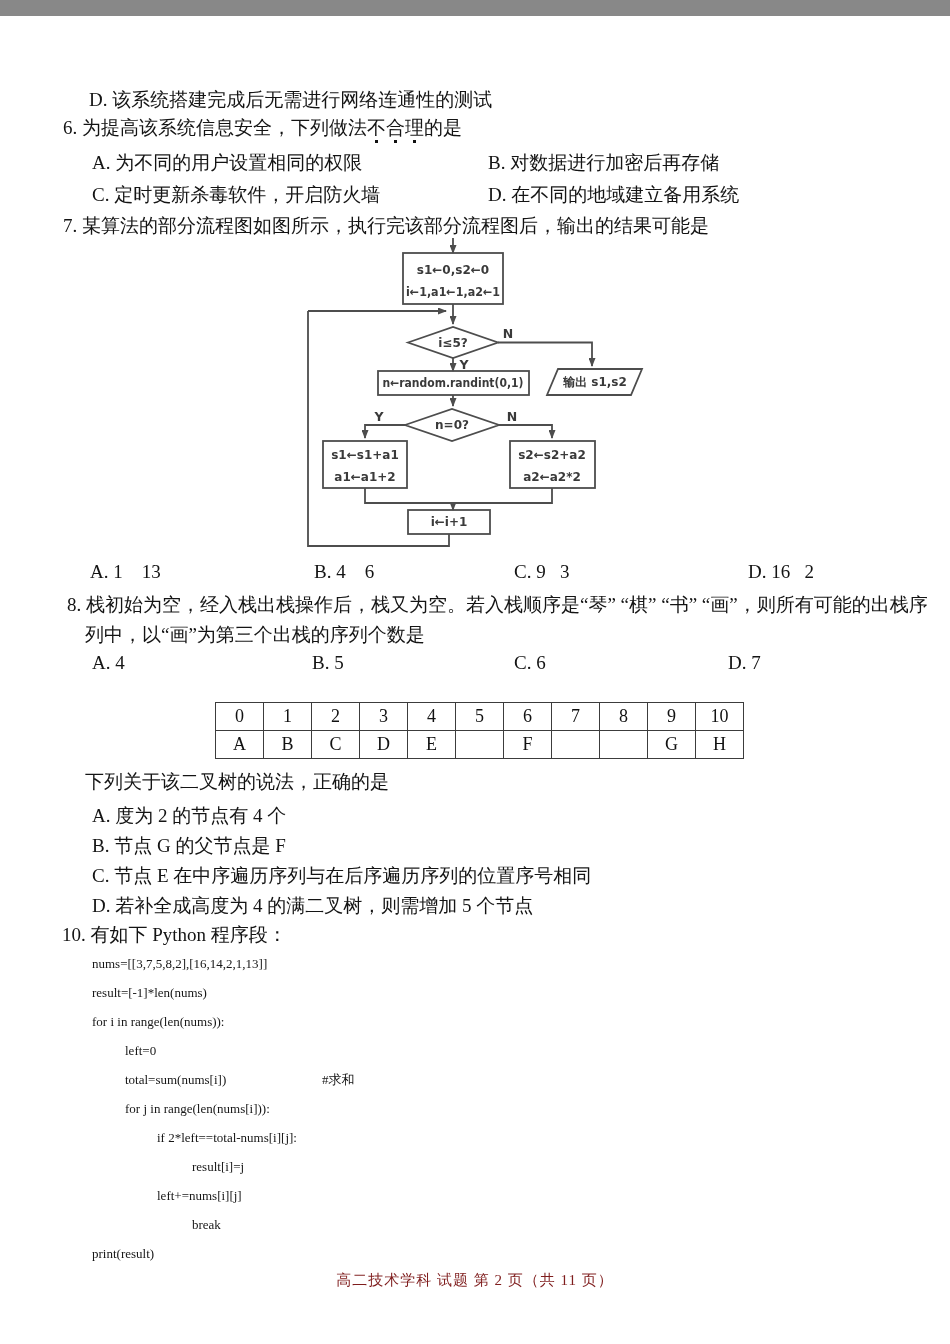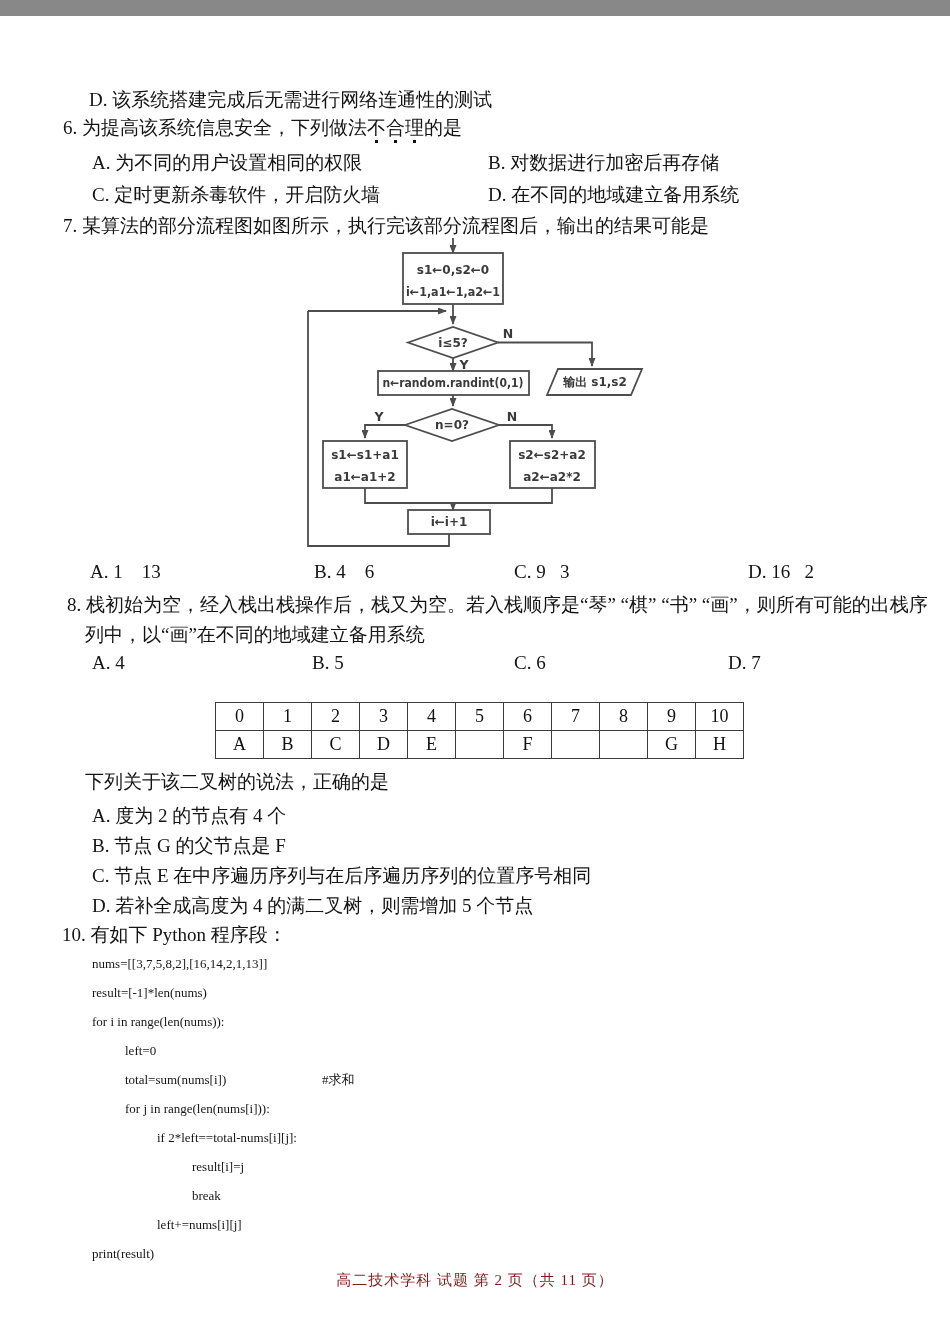--- a/index.html
+++ b/index.html
@@ -114,21 +114,21 @@
     <text x="257" y="243">a2←a2*2</text>
     <text x="154" y="288">i←i+1</text>
   </svg>
 
   <div class="abs" style="left:90px;top:545px">A. 1    13</div>
   <div class="abs" style="left:314px;top:545px">B. 4    6</div>
   <div class="abs" style="left:514px;top:545px">C. 9   3</div>
   <div class="abs" style="left:748px;top:545px">D. 16   2</div>
 
   <div class="abs" style="left:67px;top:576px">8. 栈初始为空，经入栈出栈操作后，栈又为空。若入栈顺序是“琴” “棋” “书” “画”，则所有可能的出栈序</div>
-  <div class="abs" style="left:85px;top:606px">列中，以“画”在不同的地域建立备用系统</div>
+  <div class="abs" style="left:85px;top:606px">列中，以“画”为第三个出栈的序列个数是</div>
   <div class="abs" style="left:92px;top:636px">A. 4</div>
   <div class="abs" style="left:312px;top:636px">B. 5</div>
   <div class="abs" style="left:514px;top:636px">C. 6</div>
   <div class="abs" style="left:728px;top:636px">D. 7</div>
 
 
   <table class="arr">
     <tbody>
         <tr>
       <td>0</td>
@@ -169,20 +169,20 @@
 
   <div class="codeblock">
     <div class="cl">nums=[[3,7,5,8,2],[16,14,2,1,13]]</div>
     <div class="cl">result=[-1]*len(nums)</div>
     <div class="cl">for i in range(len(nums)):</div>
     <div class="cl ind1">left=0</div>
     <div class="cl ind1"><span>total=sum(nums[i])</span><span class="comment">#求和</span></div>
     <div class="cl ind1">for j in range(len(nums[i])):</div>
     <div class="cl ind2">if 2*left==total-nums[i][j]:</div>
     <div class="cl ind3">result[i]=j</div>
+    <div class="cl ind2">left+=nums[i][j]</div>
     <div class="cl ind3">break</div>
-    <div class="cl ind2">left+=nums[i][j]</div>
     <div class="cl">print(result)</div>
   </div>
 
   <div class="footer">高二技术学科 试题 第 2 页（共 11 页）</div>
 
 </div>
 
 </body></html>

